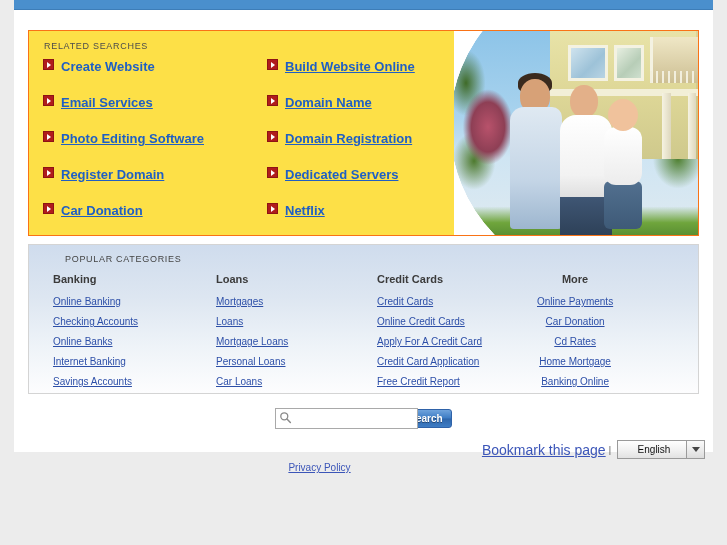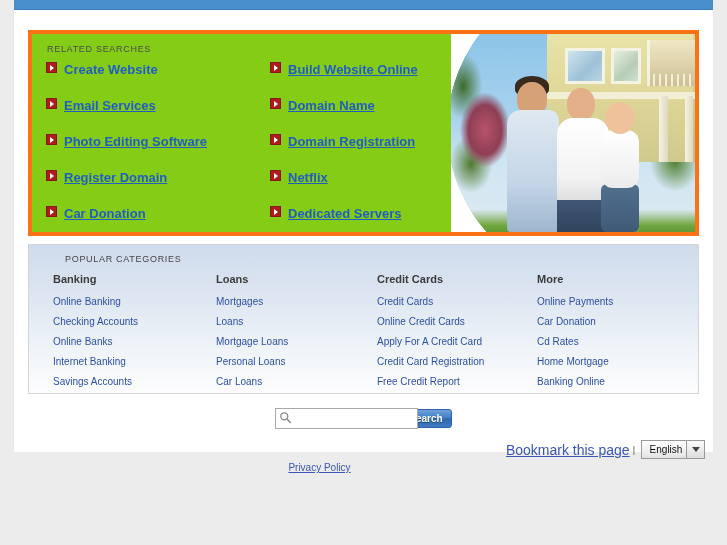--- a/index.html
+++ b/index.html
@@ -36,22 +36,22 @@
     background: #ffffff;
   }
 
   
   #related-box {
     position: absolute;
     left: 14px;
     top: 20px;
     width: 671px;
     height: 206px;
-    background: #84cc16;
-    border: 4px solid #f97316;
+    background: #fde047;
+    border: 1px solid #f97316;
     box-sizing: border-box;
     overflow: hidden;
   }
   #related-title {
     position: absolute;
     left: 15px;
     top: 10px;
     font-size: 9px;
     letter-spacing: 0.7px;
     color: #4c4c4c;
@@ -244,30 +244,31 @@
     white-space:nowrap;
     padding-left:12px;
   }
   .cat-col {
     position:absolute;
     top:28px;
   }
   #cat-col-0 { left: 24px; }
   #cat-col-1 { left: 187px; }
   #cat-col-2 { left: 348px; }
-  #cat-col-3 { left: 508px; }
+  #cat-col-3 { left: 508px; text-align: center; }
 
   .cat-head {
     font-size:11px; font-weight:bold; color:#3b3b3b;
     margin-bottom:11px; white-space:nowrap;
   }
   .cat-link {
     display:block;
     font-size:10px;
     color:#2d4fa8;
+    text-decoration:underline;
     margin-bottom:9px;
     white-space:nowrap;
     cursor:pointer;
   }
 
   
   #search-row {
     position:absolute;
     left:0; top:398px; width:699px;
     display:flex; justify-content:center; align-items:center;
@@ -323,21 +324,21 @@
     text-decoration:underline;
     cursor:pointer;
     white-space:nowrap;
   }
   #bookmark-sep {
     font-size:9px;
     color:#555;
     margin:0 6px 0 3px;
   }
   #lang-select {
-    width: 64px;
+    width: 88px;
     height: 19px;
     border: 1px solid #9a9a9a;
     background: linear-gradient(to bottom,#ffffff 0%, #f2f2f2 50%, #e2e2e2 100%);
     display:flex; align-items:center; justify-content:center;
     position:relative;
     font-size:10px;
     color:#111;
     cursor:pointer;
     box-sizing:border-box;
   }
@@ -412,25 +413,25 @@
       <div class="rs-item">
         <span class="rs-bullet"></span>
         <span class="rs-link">Domain Name</span>
       </div>
       <div class="rs-item">
         <span class="rs-bullet"></span>
         <span class="rs-link">Domain Registration</span>
       </div>
       <div class="rs-item">
         <span class="rs-bullet"></span>
+        <span class="rs-link">Dedicated Servers</span>
+      </div>
+      <div class="rs-item">
+        <span class="rs-bullet"></span>
         <span class="rs-link">Netflix</span>
-      </div>
-      <div class="rs-item">
-        <span class="rs-bullet"></span>
-        <span class="rs-link">Dedicated Servers</span>
       </div>
     </div>
 
     <div id="hero-photo">
       <div id="hero-img"></div>
       <div id="house">
         <div class="balcony"></div>
         <div class="balcony-rail"></div>
         <div class="win1"></div>
         <div class="win2"></div>
@@ -474,21 +475,21 @@
       <span class="cat-link">Mortgage Loans</span>
       <span class="cat-link">Personal Loans</span>
       <span class="cat-link">Car Loans</span>
     </div>
 
     <div class="cat-col" id="cat-col-2">
       <div class="cat-head">Credit Cards</div>
       <span class="cat-link">Credit Cards</span>
       <span class="cat-link">Online Credit Cards</span>
       <span class="cat-link">Apply For A Credit Card</span>
-      <span class="cat-link">Credit Card Registration</span>
+      <span class="cat-link">Credit Card Application</span>
       <span class="cat-link">Free Credit Report</span>
     </div>
 
     <div class="cat-col" id="cat-col-3">
       <div class="cat-head">More</div>
       <span class="cat-link">Online Payments</span>
       <span class="cat-link">Car Donation</span>
       <span class="cat-link">Cd Rates</span>
       <span class="cat-link">Home Mortgage</span>
       <span class="cat-link">Banking Online</span>

